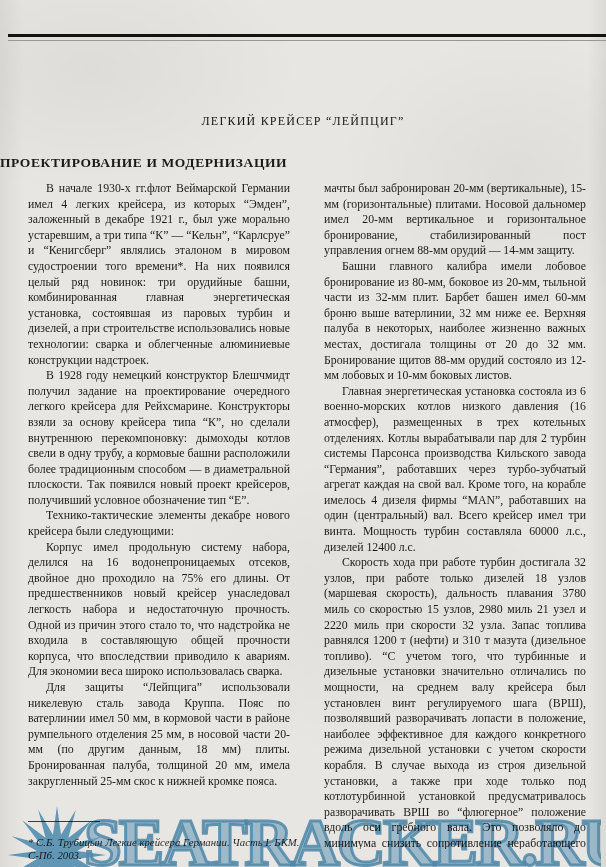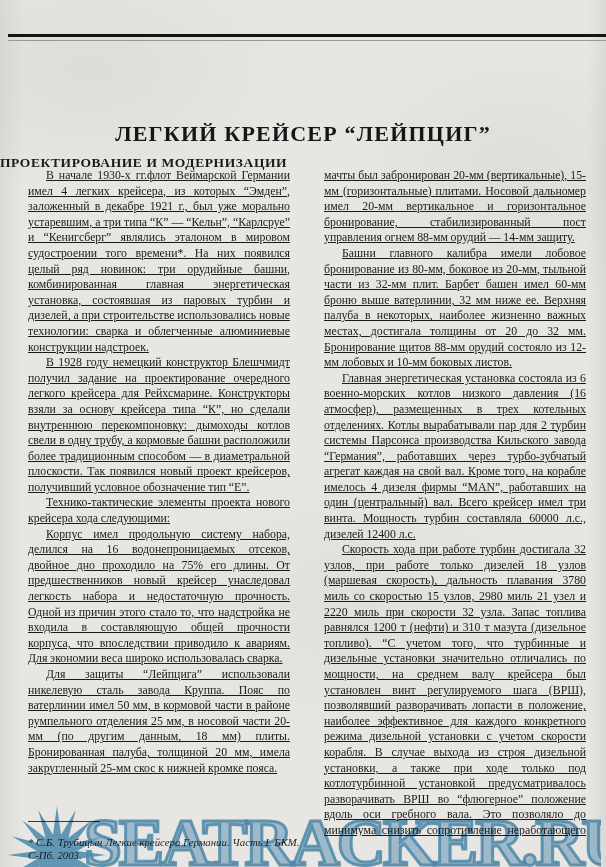--- a/index.html
+++ b/index.html
@@ -11,29 +11,29 @@
       radial-gradient(ellipse 260px 200px at 85% 20%, rgba(0,0,0,0.04), rgba(0,0,0,0) 70%),
       radial-gradient(ellipse 320px 220px at 60% 70%, rgba(0,0,0,0.03), rgba(0,0,0,0) 70%),
       linear-gradient(90deg, rgba(0,0,0,0.05) 0%, rgba(0,0,0,0) 4%, rgba(0,0,0,0) 97%, rgba(0,0,0,0.06) 100%);
     font-family:"Liberation Serif","DejaVu Serif",serif;
     color:#1b1b1b;
   }
   .rule-thick{position:absolute;left:8px;right:0;top:34px;height:3px;background:#131313;}
   .rule-thin{position:absolute;left:8px;right:0;top:40px;height:1px;background:#9a9893;}
   .title{
     position:absolute;left:0;right:0;top:106px;text-align:center;
-    font-size:22px;font-weight:bold;letter-spacing:1.2px;color:#161616;
+    font-size:12px;font-weight:normal;letter-spacing:1.2px;color:#161616;
   }
   .subtitle{
     position:absolute;left:0;right:0;top:144px;text-align:left;
     font-size:13.5px;font-weight:bold;letter-spacing:0.6px;color:#1a1a1a;
   }
   .columns{
-    position:absolute;left:28px;top:168px;width:558px;
-    display:flex;gap:24px;text-decoration:underline;
+    position:absolute;left:28px;top:181px;width:558px;
+    display:flex;gap:24px;
   }
   .col{flex:1 1 0;height:652px;overflow:hidden;}
   .col-right{height:668px;margin-left:10px;}
   .para{
     margin:0;font-size:11.8px;line-height:15.6px;text-align:justify;
     hyphens:auto;-webkit-hyphens:auto;word-spacing:-0.2px;color:#1b1b1b;
   }
   .para.indent{text-indent:18px;}
   .footnote-rule{position:absolute;left:28px;top:821px;width:72px;height:1px;background:#3a3a3a;}
   .footnote{
@@ -60,21 +60,21 @@
 <div class="rule-thick"></div>
 <div class="rule-thin"></div>
 
 <h1 class="title">ЛЕГКИЙ КРЕЙСЕР “ЛЕЙПЦИГ”</h1>
 <h2 class="subtitle">ПРОЕКТИРОВАНИЕ И МОДЕРНИЗАЦИИ</h2>
 
 <div class="columns">
   <div class="col col-left">
       <p class="para indent">В начале 1930-х гг.флот Веймарской Германии имел 4 легких крейсера, из которых “Эмден”, заложенный в декабре 1921 г., был уже морально устаревшим, а три типа “К” — “Кельн”, “Карлсруе” и “Кенигсберг” являлись эталоном в мировом судостроении того времени*. На них появился целый ряд новинок: три орудийные башни, комбинированная главная энергетическая установка, состоявшая из паровых турбин и дизелей, а при строительстве использовались новые технологии: сварка и облегченные алюминиевые конструкции надстроек.</p>
       <p class="para indent">В 1928 году немецкий конструктор Блешчмидт получил задание на проектирование очередного легкого крейсера для Рейхсмарине. Конструкторы взяли за основу крейсера типа “К”, но сделали внутреннюю перекомпоновку: дымоходы котлов свели в одну трубу, а кормовые башни расположили более традиционным способом — в диаметральной плоскости. Так появился новый проект крейсеров, получивший условное обозначение тип “Е”.</p>
-      <p class="para indent">Технико-тактические элементы проекта нового крейсера хода следующими:</p>
+      <p class="para indent">Технико-тактические элементы декабре нового крейсера были следующими:</p>
       <p class="para indent">Корпус имел продольную систему набора, делился на 16 водонепроницаемых отсеков, двойное дно проходило на 75% его длины. От предшественников новый крейсер унаследовал легкость набора и недостаточную прочность. Одной из причин этого стало то, что надстройка не входила в составляющую общей прочности корпуса, что впоследствии приводило к авариям. Для экономии веса широко использовалась сварка.</p>
       <p class="para indent">Для защиты “Лейпцига” использовали никелевую сталь завода Круппа. Пояс по ватерлинии имел 50 мм, в кормовой части в районе румпельного отделения 25 мм, в носовой части 20-мм (по другим данным, 18 мм) плиты. Бронированная палуба, толщиной 20 мм, имела закругленный 25-мм скос к нижней кромке пояса.</p>
     </div>
   <div class="col col-right">
       <p class="para">мачты был забронирован 20-мм (вертикальные), 15-мм (горизонтальные) плитами. Носовой дальномер имел 20-мм вертикальное и горизонтальное бронирование, стабилизированный пост управления огнем 88-мм орудий — 14-мм защиту.</p>
       <p class="para indent">Башни главного калибра имели лобовое бронирование из 80-мм, боковое из 20-мм, тыльной части из 32-мм плит. Барбет башен имел 60-мм броню выше ватерлинии, 32 мм ниже ее. Верхняя палуба в некоторых, наиболее жизненно важных местах, достигала толщины от 20 до 32 мм. Бронирование щитов 88-мм орудий состояло из 12-мм лобовых и 10-мм боковых листов.</p>
       <p class="para indent">Главная энергетическая установка состояла из 6 военно-морских котлов низкого давления (16 атмосфер), размещенных в трех котельных отделениях. Котлы вырабатывали пар для 2 турбин системы Парсонса производства Кильского завода “Германия”, работавших через турбо-зубчатый агрегат каждая на свой вал. Кроме того, на корабле имелось 4 дизеля фирмы “MAN”, работавших на один (центральный) вал. Всего крейсер имел три винта. Мощность турбин составляла 60000 л.с., дизелей 12400 л.с.</p>
       <p class="para indent">Скорость хода при работе турбин достигала 32 узлов, при работе только дизелей 18 узлов (маршевая скорость), дальность плавания 3780 миль со скоростью 15 узлов, 2980 миль 21 узел и 2220 миль при скорости 32 узла. Запас топлива равнялся 1200 т (нефти) и 310 т мазута (дизельное топливо). “С учетом того, что турбинные и дизельные установки значительно отличались по мощности, на среднем валу крейсера был установлен винт регулируемого шага (ВРШ), позволявший разворачивать лопасти в положение, наиболее эффективное для каждого конкретного режима дизельной установки с учетом скорости корабля. В случае выхода из строя дизельной установки, а также при ходе только под котлотурбинной установкой предусматривалось разворачивать ВРШ во “флюгерное” положение вдоль оси гребного вала. Это позволяло до минимума снизить сопротивление неработающего винта.</p>
       <p class="para indent">Электроэнергию для многочисленных потребителей вырабатывали 3 турбо-генератора и 1 дизель-генератор мощностью по 180 киловатт каждый — всего 720 киловатт. Напряжение в сети составляло 220 вольт.</p>
     </div>

